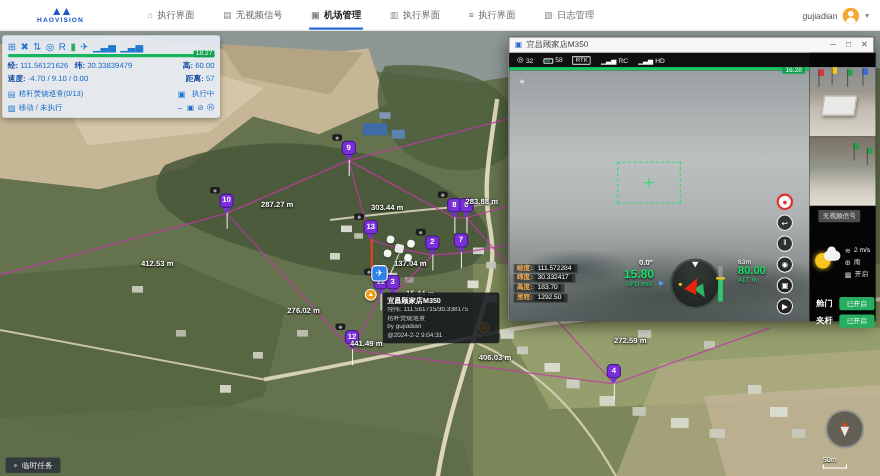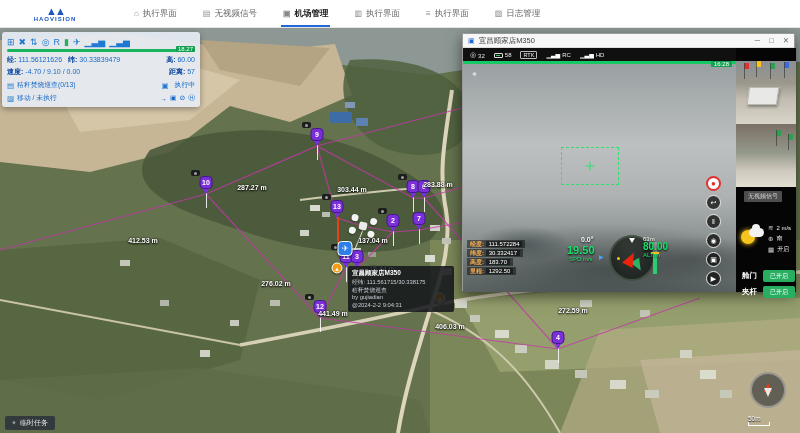--- a/index.html
+++ b/index.html
@@ -132,21 +132,21 @@
   .hud-compass { position:absolute; left:146px; top:171px; width:46px; height:46px; border-radius:50%;
                  background:radial-gradient(circle at 50% 50%, rgba(18,24,18,.55), rgba(10,14,10,.75));
                  border:2px solid rgba(70,82,70,.9); }
   .hud-compass::before { content:""; position:absolute; left:50%; top:1px; transform:translateX(-50%);
                          border:3px solid transparent; border-top:5px solid #fff; }
   .hc-arrow { position:absolute; left:50%; top:50%; width:0; height:0; transform:translate(-50%,-58%) rotate(28deg);
               border:6px solid transparent; border-bottom:14px solid #e8240f; }
   .hc-wedge { position:absolute; left:54%; top:52%; width:0; height:0; transform:rotate(150deg);
               border:5px solid transparent; border-bottom:12px solid rgba(46,204,113,.85); }
   .hc-dot { position:absolute; left:6px; top:20px; width:3px; height:3px; border-radius:50%; background:#f5c51b; }
-  .hud-alt { position:absolute; left:180px; top:172px; color:#17e26b; text-shadow:0 1px 2px #000; }
+  .hud-alt { position:absolute; left:208px; top:172px; color:#17e26b; text-shadow:0 1px 2px #000; }
   .hud-alt .top { font-size:6px; color:#fff; }
   .hud-alt .big { font-size:10px; font-weight:bold; line-height:10px; }
   .hud-alt .sm { font-size:6px; }
   .hud-gauge { position:absolute; left:190px; top:178px; width:4px; height:32px; background:rgba(255,255,255,.25); }
   .hud-gauge::before { content:""; position:absolute; left:0; bottom:0; width:100%; height:62%; background:#2ecc71; }
   .hud-gauge::after { content:""; position:absolute; left:-2px; top:10px; width:8px; height:2px; background:#f5c51b; }
 
   .sidebtns { position:absolute; left:243px; top:112px; display:flex; flex-direction:column; gap:4px; }
   .sbtn { width:15px; height:15px; border-radius:50%; background:rgba(18,18,18,.78); border:1.5px solid #eee;
           color:#fff; font-size:7px; display:flex; align-items:center; justify-content:center; cursor:pointer; }
@@ -374,20 +374,25 @@
     </div>
     <div class="nav-item">
       <span class="nicon">≡</span>
       <span>执行界面</span>
     </div>
     <div class="nav-item">
       <span class="nicon">▧</span>
       <span>日志管理</span>
     </div>
   </div>
+  <div class="userbox">
+    <span class="username">gujiadian</span>
+    <span class="avatar"></span>
+    <span class="caret">▾</span>
+  </div>
 </div>
 
 <div class="panel">
   <div class="p-icons">
     <span>⊞</span>
     <span>✖</span>
     <span>⇅</span>
     <span>◎</span>
     <span>R</span>
     <span class="green">▮</span>
@@ -465,21 +470,21 @@
 
     <div class="v-telerows">
       <span><b>经度:</b> <span>111.572284</span></span>
       <span><b>纬度:</b> <span>30.332417</span></span>
       <span><b>高度:</b> <span>183.70</span></span>
       <span><b>里程:</b> <span>1292.50</span></span>
     </div>
 
     <span class="hud-heading">0.0°</span>
     <div class="hud-speed">
-      <div class="big">19.50</div>
+      <div class="big">15.80</div>
       <div class="sm">SPD m/s</div>
     </div>
     <span class="hud-play">▶</span>
     <div class="hud-compass">
       <i class="hc-wedge"></i>
       <i class="hc-arrow"></i>
       <i class="hc-dot"></i>
     </div>
     <div class="hud-gauge"></div>
     <div class="hud-alt">

